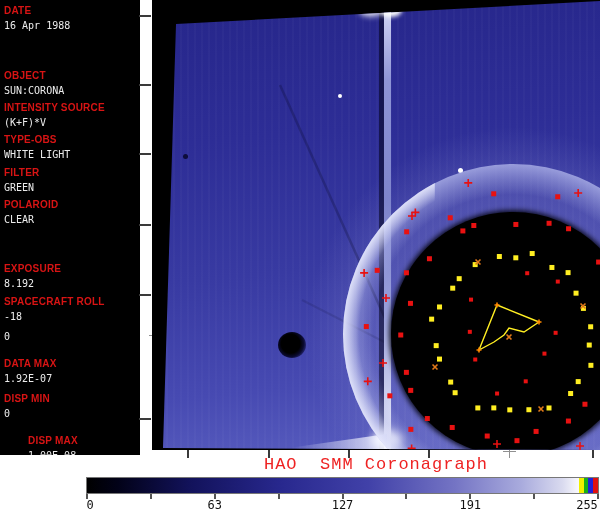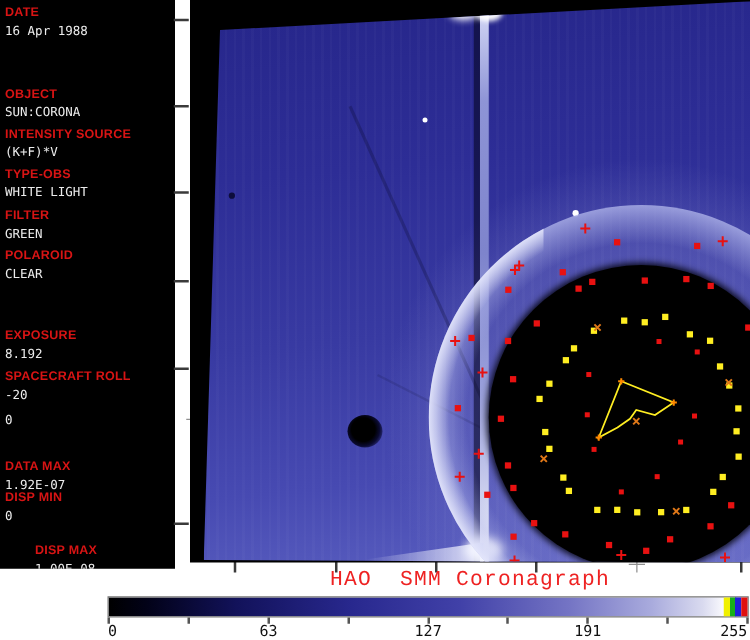--- a/index.html
+++ b/index.html
@@ -120,26 +120,26 @@
     <div class="field" style="top: 198.8px;">
       <span class="lbl">POLAROID</span>
       <span class="val">CLEAR</span>
     </div>
     <div class="field" style="top: 263.4px;">
       <span class="lbl">EXPOSURE</span>
       <span class="val">8.192</span>
     </div>
     <div class="field" style="top: 295.7px;">
       <span class="lbl">SPACECRAFT ROLL</span>
-      <span class="val">-20</span>
+      <span class="val">-18</span>
     </div>
     <div class="field" style="top: 328px;">
       <span class="val">0</span>
     </div>
-    <div class="field" style="top: 368px;">
+    <div class="field" style="top: 358px;">
       <span class="lbl">DATA MAX</span>
       <span class="val">1.92E-07</span>
     </div>
     <div class="field" style="top: 392.6px;">
       <span class="lbl">DISP MIN</span>
       <span class="val">0</span>
     </div>
     <div class="field" style="top: 435px; margin-left: 24px;">
       <span class="lbl">DISP MAX</span>
       <span class="val">1.00E-08</span>

